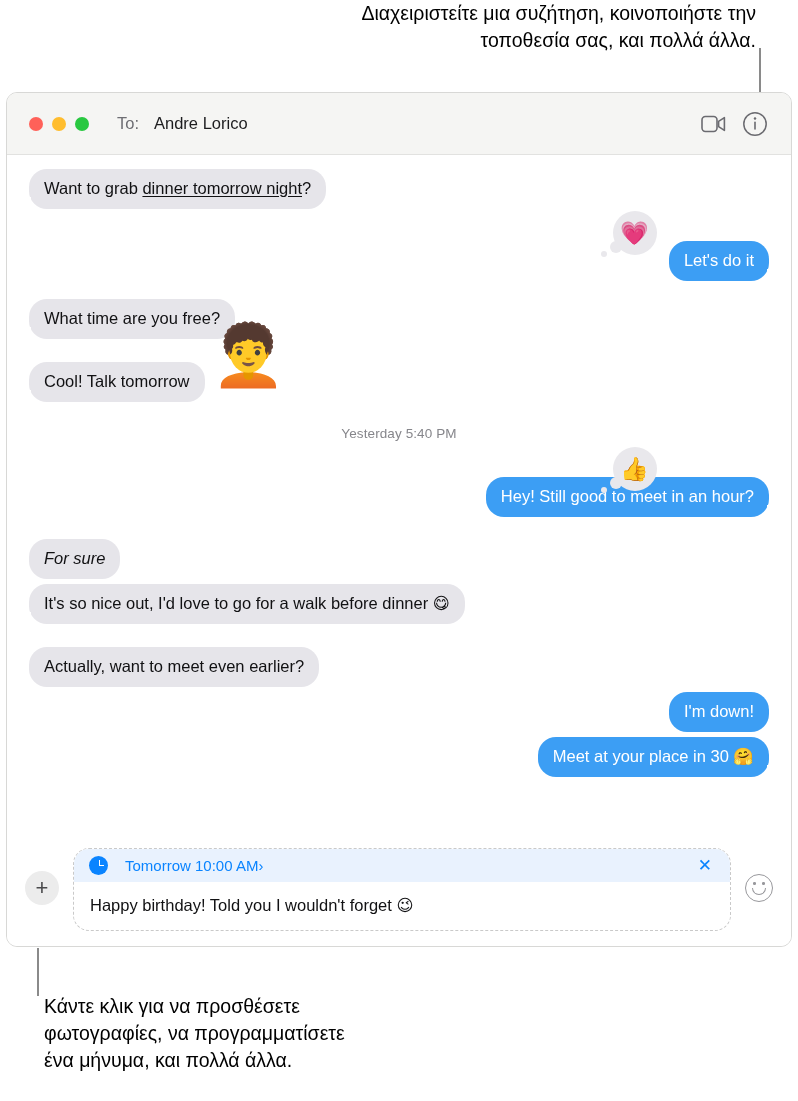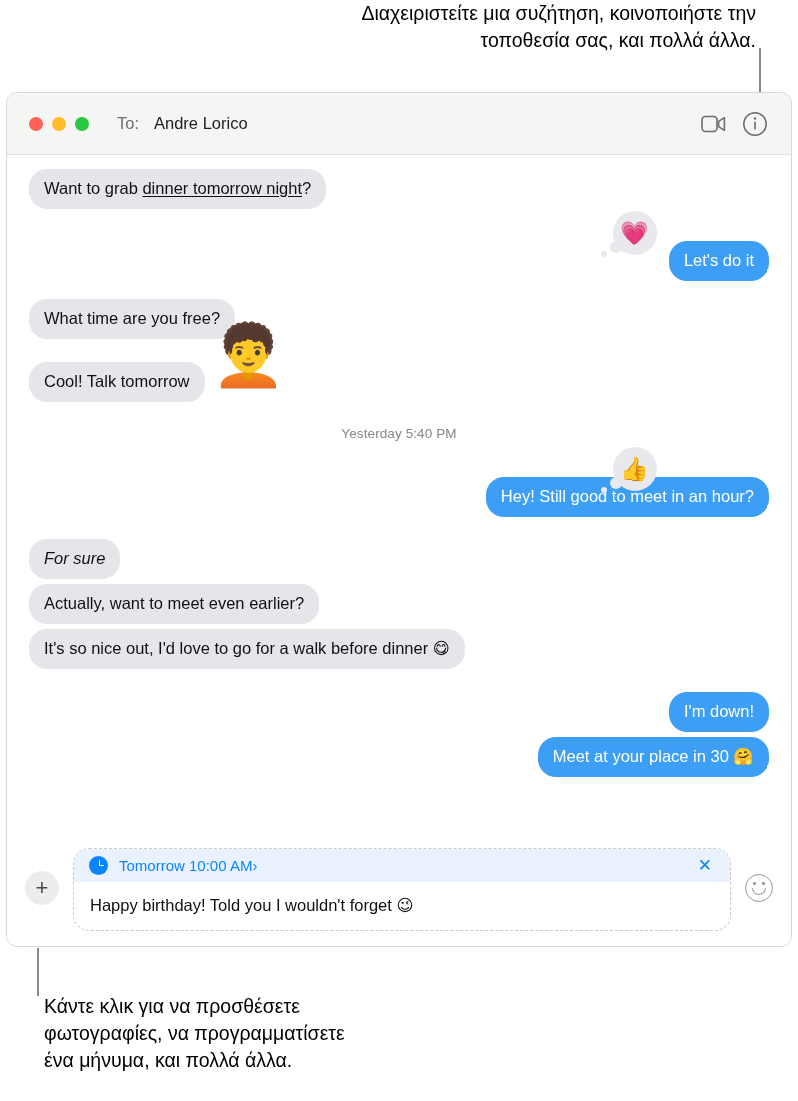--- a/index.html
+++ b/index.html
@@ -222,21 +222,21 @@
     border-radius: 16px;
     background: #ffffff;
     overflow: hidden;
     min-height: 74px;
   }
   #schedule-banner {
     background: #e9f2fe;
     display: flex;
     align-items: center;
     padding: 7px 16px 7px 15px;
-    gap: 11px;
+    gap: 17px;
   }
   #schedule-clock {
     width: 19px; height: 19px;
     border-radius: 50%;
     background: #0a84ff;
     position: relative;
     flex: 0 0 auto;
   }
   #schedule-clock::before {
     content: "";
@@ -382,29 +382,29 @@
           <span>Hey! Still good to meet in an hour?</span>
         </div>
       </div>
 
       <div class="row in" style="margin-bottom:5px;font-style:italic;">
         <div class="bubble in">
           <span>For sure</span>
         </div>
       </div>
 
+      <div class="row in" style="margin-bottom:23px;">
+        <div class="bubble in tail-l">
+          <span>It's so nice out, I'd love to go for a walk before dinner 😋</span>
+        </div>
+      </div>
+
       <div class="row in" style="margin-bottom:5px;">
         <div class="bubble in">
           <span>Actually, want to meet even earlier?</span>
-        </div>
-      </div>
-
-      <div class="row in" style="margin-bottom:23px;">
-        <div class="bubble in tail-l">
-          <span>It's so nice out, I'd love to go for a walk before dinner 😋</span>
         </div>
       </div>
 
       <div class="row out" style="margin-bottom:5px;">
         <div class="bubble out">
           <span>I'm down!</span>
         </div>
       </div>
 
       <div class="row out" style="margin-bottom:0;">

